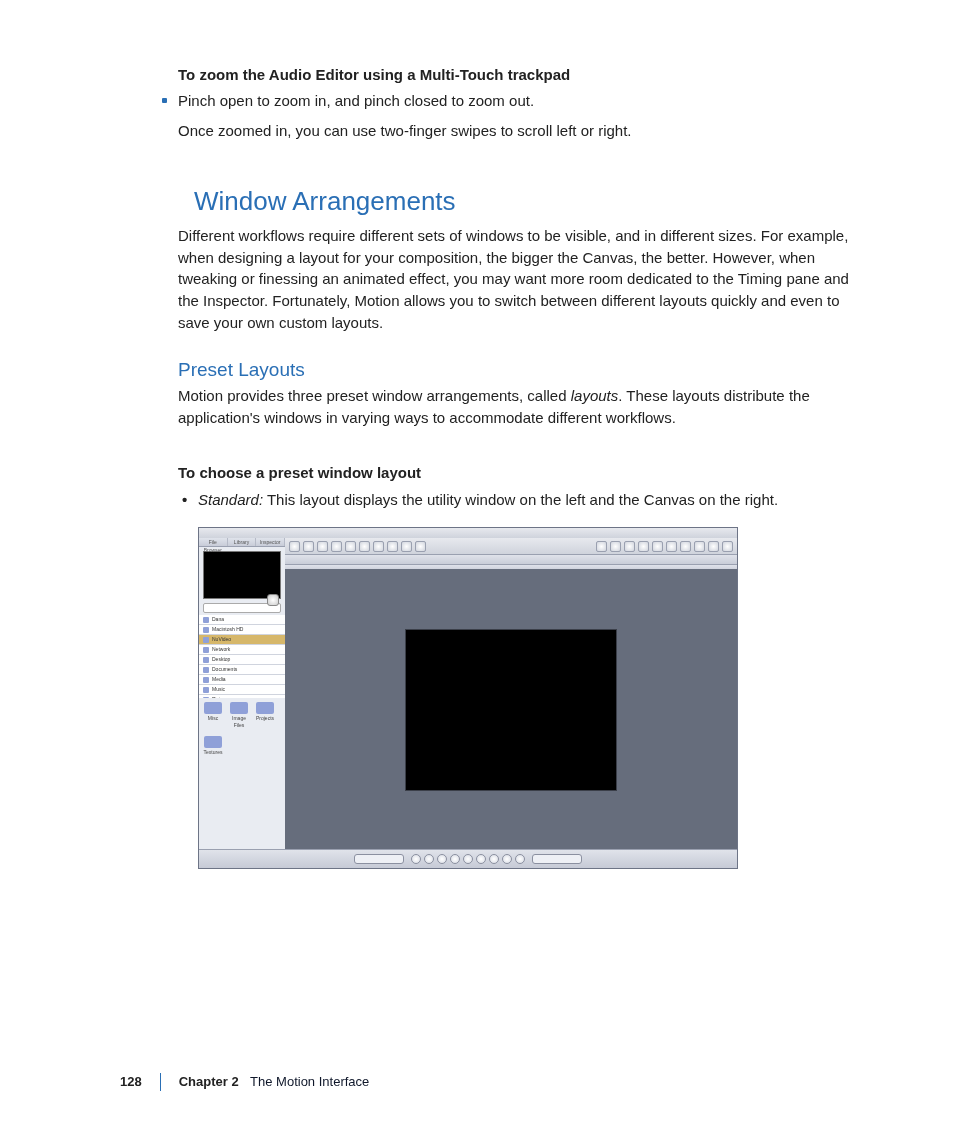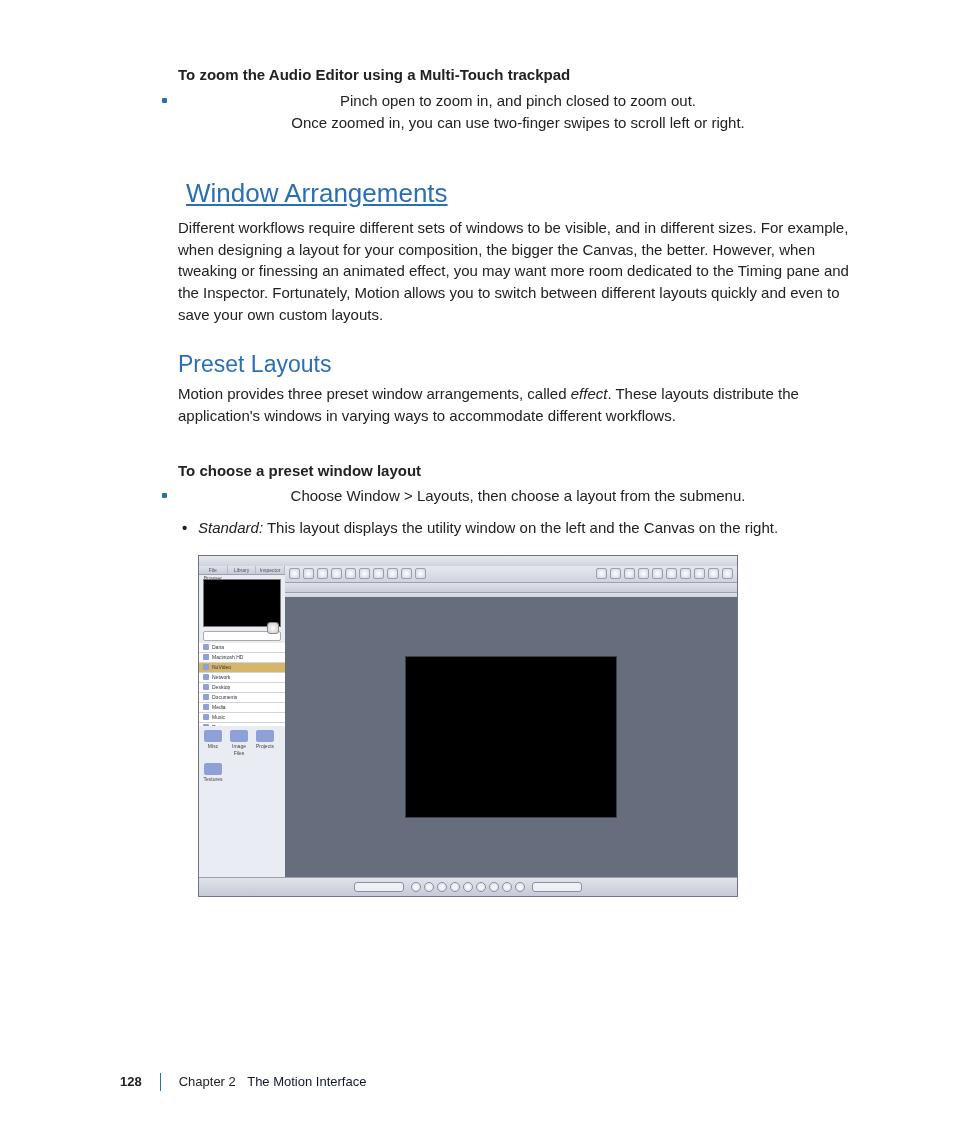--- a/index.html
+++ b/index.html
@@ -22,45 +22,43 @@
   }
   .content { max-width: 680px; }
   .bold-head {
     font-weight: 700;
     margin: 0 0 4px 0;
   }
   .bullet-row {
     position: relative;
     padding-left: 0;
     margin: 0 0 10px 0;
-    text-align: center;
   }
   .sq-bullet {
     position: absolute;
     left: -16px;
     top: 8px;
     width: 5px;
     height: 5px;
     background: #2a6fb5;
     border-radius: 1px;
   }
   .body-p { margin: 0 0 10px 0; }
-  .indent-follow { margin-top: 0; }
+  .indent-follow { margin-top: 8px; }
   h1.section {
     color: #2a6fb5;
     font-weight: 400;
     font-size: 26px;
-    margin: 42px 0 4px 8px;
+    margin: 42px 0 4px 16px;
     letter-spacing: 0;
-    text-decoration: underline;
   }
   h2.subsection {
     color: #2a6fb5;
     font-weight: 400;
-    font-size: 23px;
+    font-size: 19px;
     margin: 22px 0 2px 0;
   }
   .sub-bullet {
     position: relative;
     padding-left: 20px;
     margin: 6px 0 8px 0;
   }
   .dot {
     position: absolute;
     left: 4px;
@@ -84,21 +82,21 @@
     align-items: center;
     gap: 12px;
   }
   .page-num { font-weight: 700; color: #222; }
   .vrule {
     width: 1px;
     height: 18px;
     background: #2a6fb5;
     margin: 0 6px;
   }
-  .chap-label { font-weight: 400; margin-right: 8px; text-align: right; }
+  .chap-label { font-weight: 700; margin-right: 8px; text-align: right; }
   .chap-title { color: #0f172a; }
 
   
   .screenshot {
     width: 540px;
     height: 342px;
     margin: 16px 0 0 20px;
     background: #a9afc0;
     border: 1px solid #6d7486;
     position: relative;
@@ -191,28 +189,24 @@
       <span class="sq-bullet"></span>
       <span>Pinch open to zoom in, and pinch closed to zoom out.</span>
       <p class="body-p indent-follow">Once zoomed in, you can use two-finger swipes to scroll left or right.</p>
     </div>
 
     <h1 class="section">Window Arrangements</h1>
     <p class="body-p">Different workflows require different sets of windows to be visible, and in different sizes. For example, when designing a layout for your composition, the bigger the Canvas, the better. However, when tweaking or finessing an animated effect, you may want more room dedicated to the Timing pane and the Inspector. Fortunately, Motion allows you to switch between different layouts quickly and even to save your own custom layouts.</p>
 
     <h2 class="subsection">Preset Layouts</h2>
     <p class="body-p">
-      Motion provides three preset window arrangements, called <span class="italic">effect</span>. These layouts distribute the application's windows in varying ways to accommodate different workflows.
+      Motion provides three preset window arrangements, called <span class="italic">layouts</span>. These layouts distribute the application's windows in varying ways to accommodate different workflows.
     </p>
 
     <p class="bold-head" style="margin-top:33px">To choose a preset window layout</p>
-    <div class="bullet-row">
-      <span class="sq-bullet"></span>
-      <span>Choose Window &gt; Layouts, then choose a layout from the submenu.</span>
-    </div>
     <div class="sub-bullet">
       <span class="dot">•</span>
       <span class="italic">Standard:</span>
       <span> This layout displays the utility window on the left and the Canvas on the right.</span>
     </div>
 
     <div class="screenshot">
       <div class="ss-titlebar"></div>
 
       <div class="ss-left">

